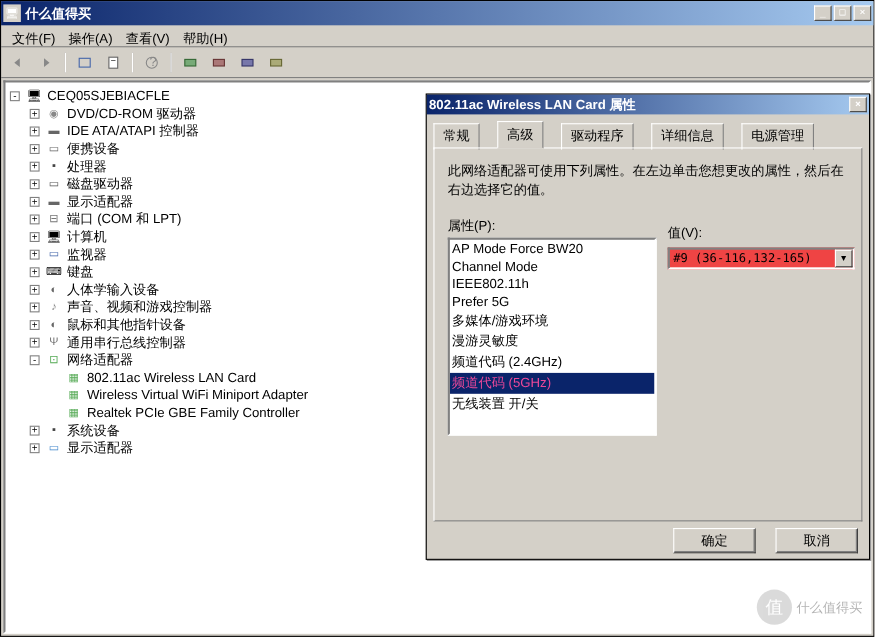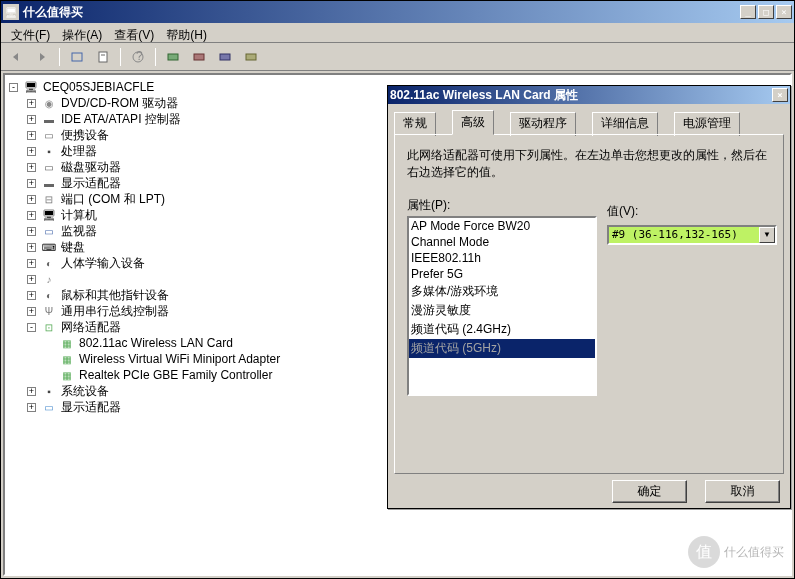--- a/index.html
+++ b/index.html
@@ -29,23 +29,23 @@
 .dialog-title-text { flex: 1; }
 .tabstrip { display: flex; padding: 6px 6px 0 6px; gap: 16px; }
 .tab { padding: 3px 8px; border: 1px solid; border-color: #fff #808080 #d4d0c8 #fff; background: #d4d0c8; border-bottom: none; position: relative; }
 .tab.inactive { border-color: #fff #808080 #808080 #fff; top: 2px; padding: 2px 8px; }
 .tab.active { z-index: 2; border-bottom: 1px solid #d4d0c8; margin-bottom: -1px; }
 .tabpanel { margin: 0 6px 6px 6px; border: 1px solid; border-color: #fff #808080 #808080 #fff; padding: 12px; height: 340px; position: relative; }
 .desc-text { margin-bottom: 16px; line-height: 1.4; }
 .prop-label { margin-bottom: 2px; }
 .listbox { width: 190px; height: 180px; border: 2px solid; border-color: #808080 #fff #fff #808080; background: #fff; overflow: hidden; font-family: monospace; font-size: 11px; }
 .list-item { padding: 1px 2px; cursor: default; }
-.list-item.selected { background: #0a246a; color: #a3a3a3; }
+.list-item.selected { background: #0a246a; color: #ec4899; }
 .val-label { position: absolute; left: 212px; top: 68px; }
-.combobox { position: absolute; left: 212px; top: 90px; width: 170px; height: 20px; border: 2px solid; border-color: #808080 #fff #fff #808080; background: #bef264; display: flex; }
+.combobox { position: absolute; left: 212px; top: 90px; width: 170px; height: 20px; border: 2px solid; border-color: #808080 #fff #fff #808080; background: #ef4444; display: flex; }
 .combo-text { flex: 1; padding: 1px 3px; font-family: monospace; font-size: 11px; }
 .combo-btn { width: 16px; background: #d4d0c8; border: 1px solid; border-color: #fff #404040 #404040 #fff; text-align: center; font-size: 8px; line-height: 14px; }
 .dlg-btns { display: flex; justify-content: flex-end; gap: 18px; padding: 0 10px 10px; }
 .btn { width: 75px; height: 23px; border: 1px solid; border-color: #fff #404040 #404040 #fff; background: #d4d0c8; box-shadow: inset -1px -1px 0 #808080; cursor: default; }
 .watermark { position: absolute; right: 10px; bottom: 10px; opacity: 0.3; display: flex; align-items: center; gap: 4px; font-size: 14px; }
 .watermark-circle { width: 32px; height: 32px; border-radius: 50%; background: #888; color: #fff; display: flex; align-items: center; justify-content: center; font-size: 16px; }
 .ico-computer::before { content: "🖥"; font-size: 11px; }
 .ico-device::before { content: "▭"; color: #666; }
 .ico-cd::before { content: "◉"; color: #888; }
 .ico-storage::before { content: "▬"; color: #666; }
@@ -205,20 +205,21 @@
         <div class="tree-node">
           <span class="indent ind1"></span>
           <span class="tree-toggle">+</span>
           <span class="tree-icon ico-mouse"></span>
           <span class="tree-label">人体学输入设备</span>
         </div>
         <div class="tree-node">
           <span class="indent ind1"></span>
           <span class="tree-toggle">+</span>
           <span class="tree-icon ico-audio"></span>
+          <span class="tree-label">声音、视频和游戏控制器</span>
         </div>
         <div class="tree-node">
           <span class="indent ind1"></span>
           <span class="tree-toggle">+</span>
           <span class="tree-icon ico-mouse"></span>
           <span class="tree-label">鼠标和其他指针设备</span>
         </div>
         <div class="tree-node">
           <span class="indent ind1"></span>
           <span class="tree-toggle">+</span>
@@ -281,20 +282,21 @@
       <div class="prop-label">属性(P):</div>
       <div class="listbox" id="prop-list">
           <div class="list-item">AP Mode Force BW20</div>
           <div class="list-item">Channel Mode</div>
           <div class="list-item">IEEE802.11h</div>
           <div class="list-item">Prefer 5G</div>
           <div class="list-item">多媒体/游戏环境</div>
           <div class="list-item">漫游灵敏度</div>
           <div class="list-item">频道代码 (2.4GHz)</div>
           <div class="list-item selected">频道代码 (5GHz)</div>
+          <div class="list-item">无线装置 开/关</div>
         </div>
       <div class="val-label">值(V):</div>
       <div class="combobox">
         <div class="combo-text">#9 (36-116,132-165)</div>
         <div class="combo-btn">▼</div>
       </div>
     </div>
     <div class="dlg-btns">
       <button class="btn">确定</button>
       <button class="btn">取消</button>

